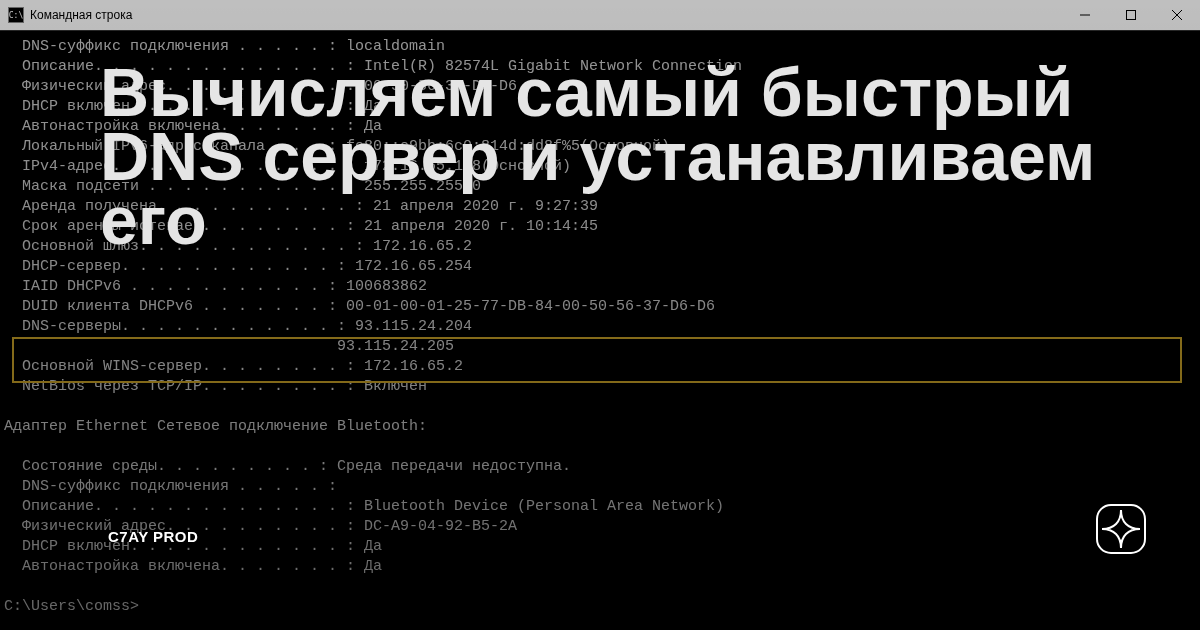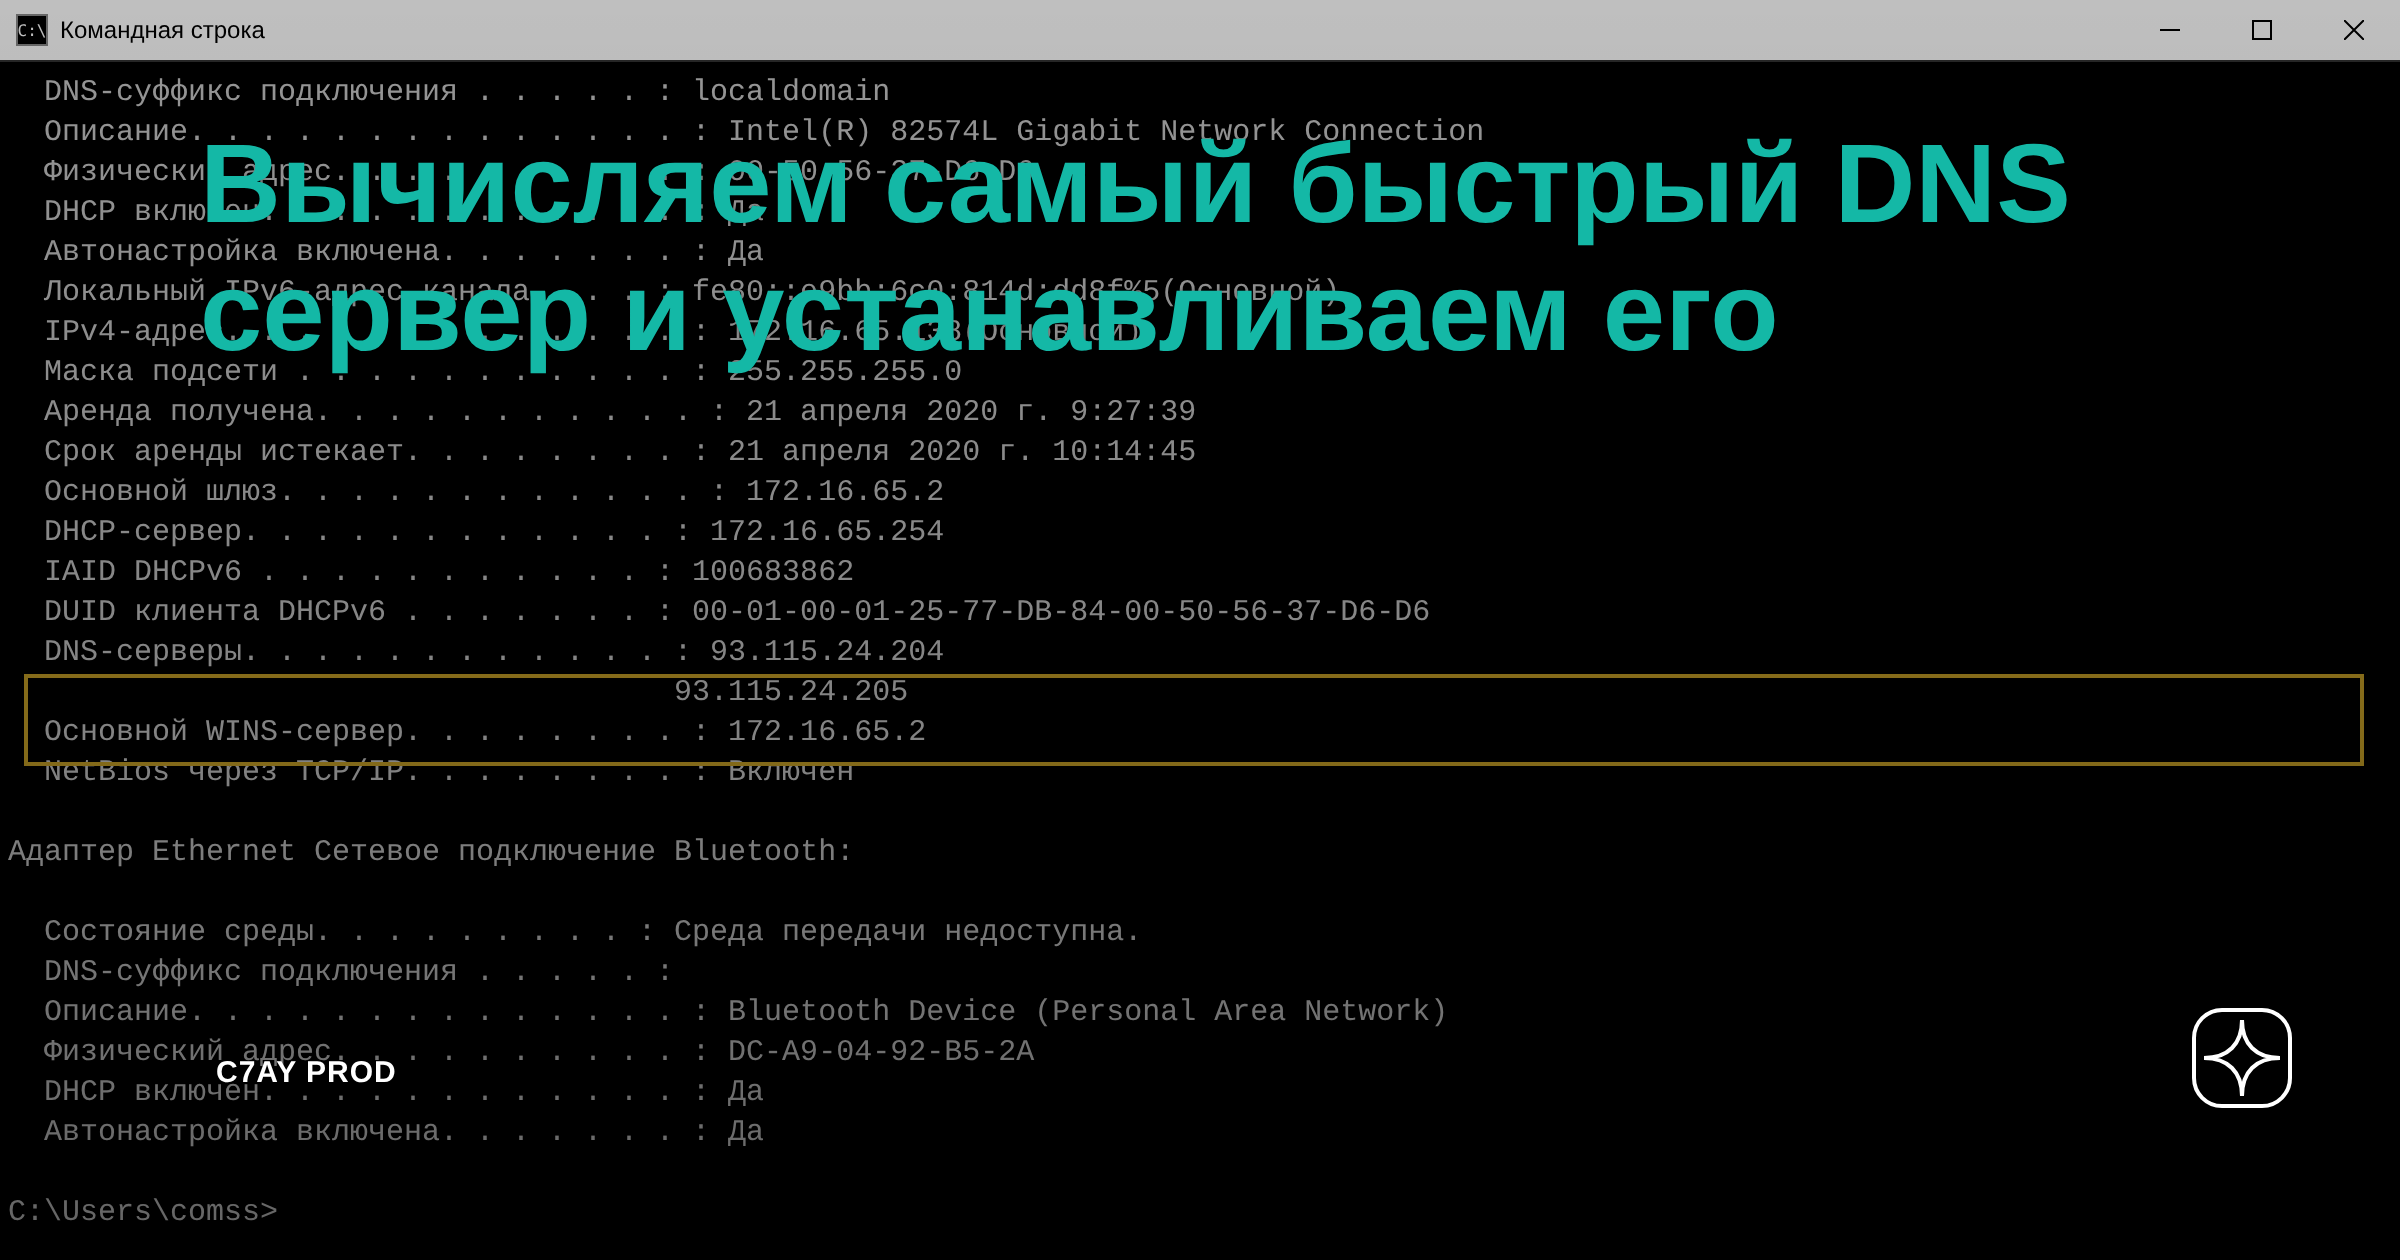--- a/index.html
+++ b/index.html
@@ -70,24 +70,24 @@
     top: 0; left: 0; right: 0; bottom: 0;
     background: linear-gradient(to bottom, rgba(0,0,0,0.25) 0%, rgba(0,0,0,0.35) 60%, rgba(0,0,0,0.5) 100%);
     pointer-events: none;
   }
   .headline {
     position: absolute;
     top: 60px;
     left: 100px;
     right: 100px;
     font-family: 'Segoe UI', Arial, sans-serif;
-    font-size: 56px;
+    font-size: 68px;
     font-weight: 700;
     line-height: 64px;
-    color: #14b8a6;
+    color: #e5e5e5;
     text-shadow: 0 0 2px rgba(0,0,0,0.3);
   }
   .author {
     position: absolute;
     left: 108px;
     top: 528px;
     font-family: 'Segoe UI', Arial, sans-serif;
     font-size: 15px;
     font-weight: 600;
     letter-spacing: 0.5px;

